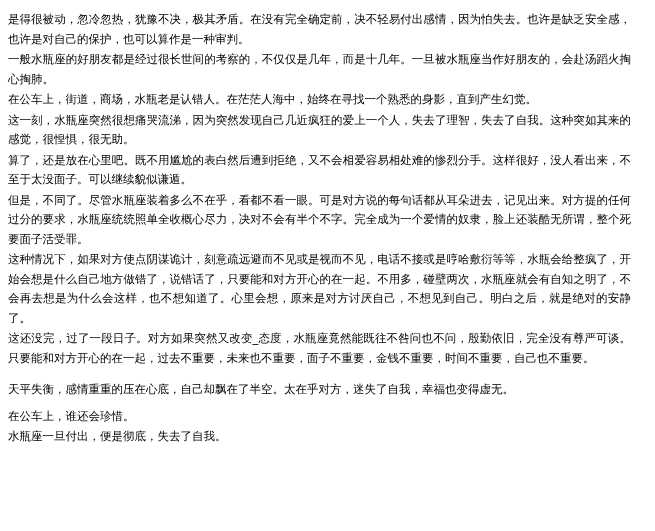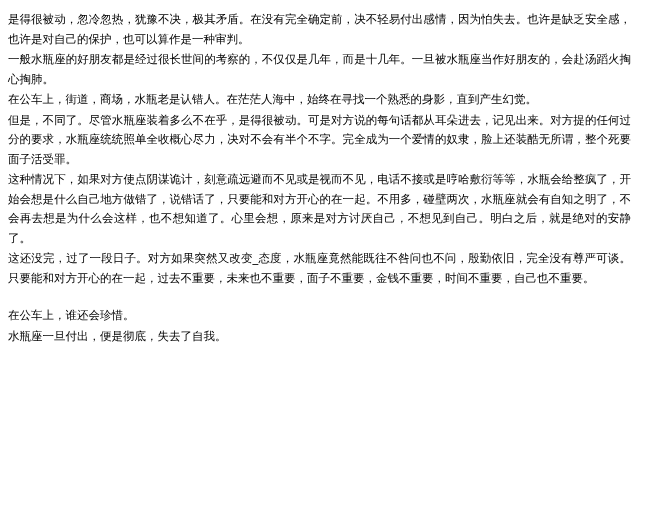--- a/index.html
+++ b/index.html
@@ -33,20 +33,23 @@
   .spacer-small { height: 6px; }
   .spacer-med { height: 11px; }
 </style>
 </head>
 <body>
 
 <div class="page">
   <p class="para">是得很被动，忽冷忽热，犹豫不决，极其矛盾。在没有完全确定前，决不轻易付出感情，因为怕失去。也许是缺乏安全感，也许是对自己的保护，也可以算作是一种审判。</p>
   <p class="para">一般水瓶座的好朋友都是经过很长世间的考察的，不仅仅是几年，而是十几年。一旦被水瓶座当作好朋友的，会赴汤蹈火掏心掏肺。</p>
   <p class="para">在公车上，街道，商场，水瓶老是认错人。在茫茫人海中，始终在寻找一个熟悉的身影，直到产生幻觉。</p>
-  <p class="para">但是，不同了。尽管水瓶座装着多么不在乎，是得很被动。可是对方说的每句话都从耳朵进去，记见出来。对方提的任何过分的要求，水瓶座统统照单全收概心尽力，决对不会有半个不字。完全成为一个爱情的奴隶，脸上还装酷无所谓，整个死要面子活受罪。</p>
+  <p class="para">这一刻，水瓶座突然很想痛哭流涕，因为突然发现自己几近疯狂的爱上一个人，失去了理智，失去了自我。这种突如其来的感觉，很惶惧，很无助。</p>
+  <p class="para">算了，还是放在心里吧。既不用尴尬的表白然后遭到拒绝，又不会相爱容易相处难的惨烈分手。这样很好，没人看出来，不至于太没面子。可以继续貌似谦遁。</p>
+  <p class="para">但是，不同了。尽管水瓶座装着多么不在乎，看都不看一眼。可是对方说的每句话都从耳朵进去，记见出来。对方提的任何过分的要求，水瓶座统统照单全收概心尽力，决对不会有半个不字。完全成为一个爱情的奴隶，脸上还装酷无所谓，整个死要面子活受罪。</p>
   <p class="para">这种情况下，如果对方使点阴谋诡计，刻意疏远避而不见或是视而不见，电话不接或是哼哈敷衍等等，水瓶会给整疯了，开始会想是什么自己地方做错了，说错话了，只要能和对方开心的在一起。不用多，碰壁两次，水瓶座就会有自知之明了，不会再去想是为什么会这样，也不想知道了。心里会想，原来是对方讨厌自己，不想见到自己。明白之后，就是绝对的安静了。</p>
   <p class="para">这还没完，过了一段日子。对方如果突然又改变_态度，水瓶座竟然能既往不咎问也不问，殷勤依旧，完全没有尊严可谈。只要能和对方开心的在一起，过去不重要，未来也不重要，面子不重要，金钱不重要，时间不重要，自己也不重要。</p>
   <div class="spacer-med"></div>
+  <p class="para">天平失衡，感情重重的压在心底，自己却飘在了半空。太在乎对方，迷失了自我，幸福也变得虚无。</p>
   <div class="spacer-small"></div>
   <p class="para">在公车上，谁还会珍惜。</p>
   <p class="para">水瓶座一旦付出，便是彻底，失去了自我。</p>
 </div>
 
 </body></html>

